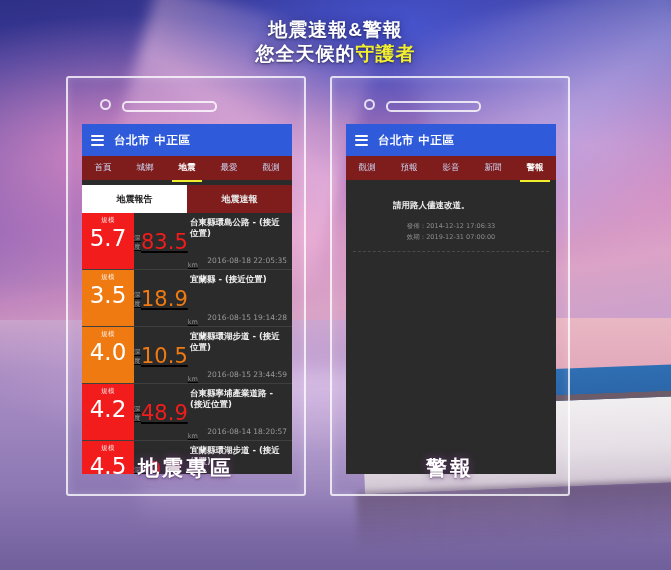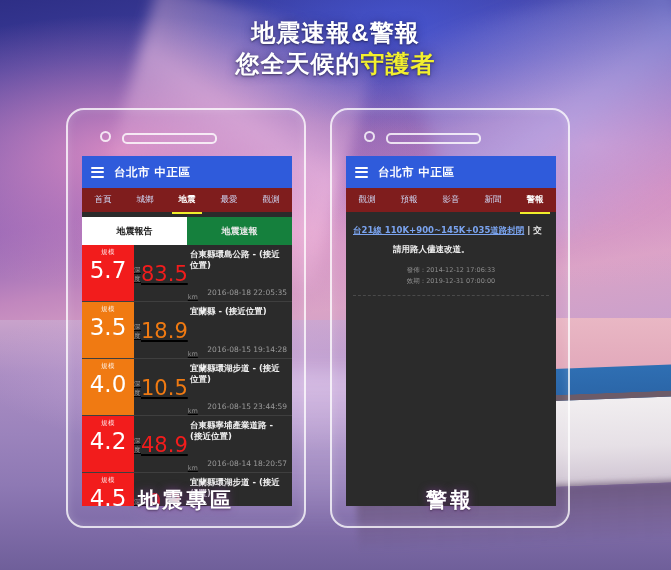--- a/index.html
+++ b/index.html
@@ -59,31 +59,31 @@
   .boat-shadow { position:absolute; left:-20px; top:168px; width:340px; height:60px;
     background:linear-gradient(180deg,rgba(90,70,100,.65),rgba(120,100,140,0));
     transform:rotate(-2.2deg); filter:blur(3px); }
 
   
   .headline {
     position:absolute; left:0; top:18px; width:671px; text-align:center;
     line-height:1.28; z-index:5; pointer-events:none;
   }
   .headline .l1, .headline .l2 {
-    font-size:24px; font-weight:700; color:#ffffff;
+    font-size:19px; font-weight:700; color:#ffffff;
     text-shadow:0 0 10px rgba(40,40,120,.75), 0 1px 2px rgba(0,0,0,.5);
     letter-spacing:1px;
   }
   .headline .hl { color:#f2ef2e; }
 
   
   .phone {
-    position:absolute; top:108px; width:240px; height:420px;
+    position:absolute; top:76px; width:240px; height:420px;
     border:2px solid rgba(255,255,255,.78);
-    border-radius:18px; z-index:4;
+    border-radius:3px; z-index:4;
     box-shadow:0 0 10px rgba(255,255,255,.18) inset;
   }
   #phone-left  { left:66px; }
   #phone-right { left:330px; }
   .cam { position:absolute; left:32px; top:21px; width:11px; height:11px;
     border:2px solid rgba(255,255,255,.8); border-radius:50%; }
   .speaker { position:absolute; left:54px; top:23px; width:95px; height:11px;
     border:2px solid rgba(255,255,255,.8); border-radius:5px; }
   .caption {
     position:absolute; bottom:12px; left:0; width:100%; text-align:center;
@@ -107,21 +107,21 @@
   .tab.active { color:#fff; font-weight:700; }
   .tab.active:after { content:""; position:absolute; left:14%; right:14%; bottom:-2px;
                       height:2.5px; background:#f0ee2c; }
   .dots { height:5px; background:#2b2b2b; }
 
   
   .segbar { display:flex; height:28px; }
   .seg { flex:1; display:flex; align-items:center; justify-content:center;
          font-size:9px; font-weight:700; }
   .seg.on  { background:#fff;   color:#1d1d1d; }
-  .seg.off { background:#15803d; color:#e8e8e8; }
+  .seg.off { background:#7f1d1d; color:#e8e8e8; }
 
   .quake-list { background:#2b2b2b; }
   .qrow { display:flex; height:57px; border-bottom:1px solid #3f3f3f; position:relative; }
   .mag { width:52px; display:flex; flex-direction:column; align-items:center; justify-content:flex-start;
          padding-top:3px; color:#fff; }
   .mag-lbl { font-size:6.5px; opacity:.92; letter-spacing:.5px; }
   .mag-val { font-size:23px; line-height:1.05; font-weight:400; margin-top:1px; }
   .mid { width:56px; display:flex; flex-direction:row; align-items:center; padding-top:3px;text-decoration:underline; }
   .dep-lbl { font-size:6.5px; color:#9a9a9a; letter-spacing:.5px; }
   .dep-val { font-size:21px; line-height:1.1; font-weight:400; }
@@ -289,21 +289,20 @@
     <div class="tabbar">
       <div class="tab">觀測</div>
       <div class="tab">預報</div>
       <div class="tab">影音</div>
       <div class="tab">新聞</div>
       <div class="tab active">警報</div>
     </div>
     <div class="dots"></div>
 
     <div class="alert-body">
-      <div class="alert-link"><u>台21線 110K+900~145K+035道路封閉</u><span class="tail"> | 交</span></div>
       <div class="alert-note">請用路人儘速改道。</div>
       <div class="alert-meta">
         <div><span>發佈</span>：<span>2014-12-12 17:06:33</span></div>
         <div><span>效期</span>：<span>2019-12-31 07:00:00</span></div>
       </div>
       <div class="alert-sep"></div>
     </div>
   </div>
 
   <div class="caption">警報</div>

